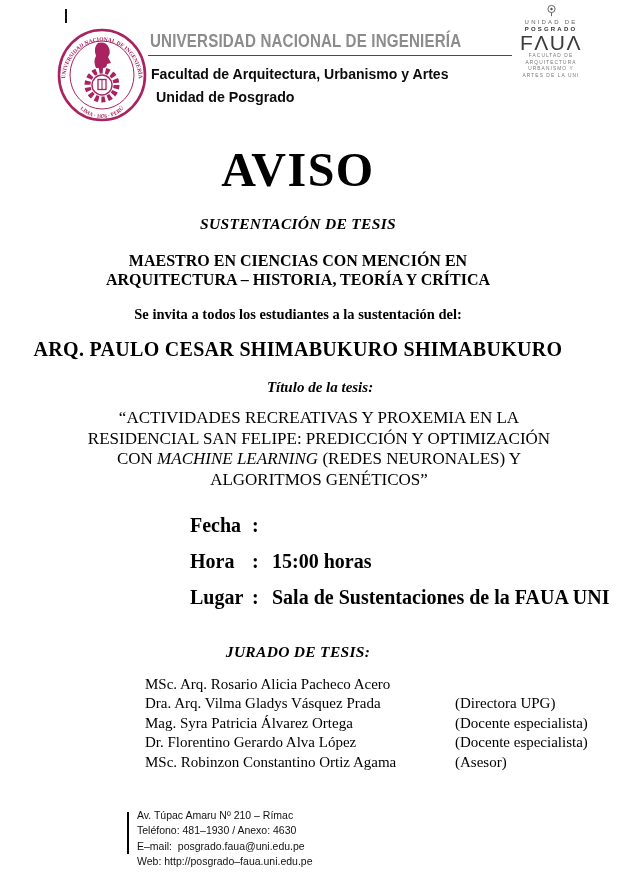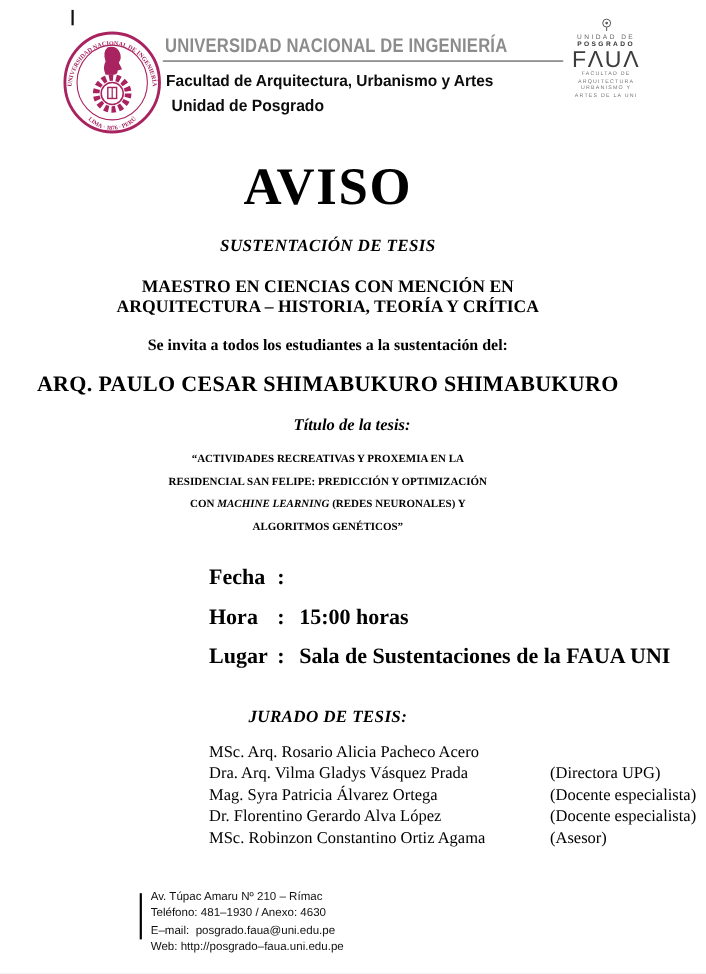--- a/index.html
+++ b/index.html
@@ -23,47 +23,47 @@
   .faculty {
     left:151px; top:66px; font-family:"Liberation Sans",sans-serif;
     font-size:14.5px; font-weight:bold; color:#0c0c0c; white-space:nowrap;
     transform:scaleX(0.97); transform-origin:left top;
   }
   .unit {
     left:156px; top:88px; font-family:"Liberation Sans",sans-serif;
     font-size:15px; font-weight:bold; color:#0c0c0c; white-space:nowrap;
     transform:scaleX(0.95); transform-origin:left top;
   }
-  .faua { left:512px; top:16px; width:78px; text-align:center;
+  .faua { left:512px; top:4px; width:78px; text-align:center;
           font-family:"Liberation Sans",sans-serif; color:#444; }
   .faua-emblem { display:block; margin:0 auto 2px auto; }
   .faua-l1 { font-size:6px; letter-spacing:2.2px; color:#666; white-space:nowrap; }
   .faua-l2 { font-size:6px; letter-spacing:2.2px; font-weight:bold; color:#333; white-space:nowrap; margin-top:1px; }
   .faua-word { font-size:21px; letter-spacing:1.5px; color:#3c3c3c; line-height:20px; margin-top:1px; }
   .faua-sub { font-size:4.8px; letter-spacing:1.1px; color:#777; line-height:6.6px; white-space:nowrap; }
 
   
   .aviso { top:146px; font-size:48px; font-weight:bold; letter-spacing:1.5px; line-height:48px; }
   .subtitle { top:215px; font-size:15.5px; font-weight:bold; font-style:italic; letter-spacing:0.3px; }
   .program { top:251px; font-size:16px; font-weight:bold; line-height:19px; }
   .invitation { top:306px; font-size:14.5px; font-weight:bold; }
   .candidate { top:338px; font-size:20px; font-weight:bold; letter-spacing:0.3px; }
   .thesis-label { top:379px; font-size:15px; font-weight:bold; font-style:italic;padding-left:22px; }
-  .thesis-title { top:408px; font-size:10px; font-weight:bold; line-height:20.5px; }
+  .thesis-title { top:408px; font-size:17px; font-weight:normal; line-height:20.5px;padding-left:21px; }
   .thesis-title .it { font-style:italic; }
 
   .details { left:190px; top:517px; }
   .detail-row { display:flex; font-size:20px; font-weight:bold; line-height:16px; margin-bottom:20px; }
   .d-label { width:62px; }
   .d-sep   { width:20px; }
 
   .jurado { top:643px; font-size:15.5px; font-weight:bold; font-style:italic; letter-spacing:0.3px; }
 
   .jury-list { left:145px; top:675px; }
-  .jury-row { display:flex; font-size:15px; line-height:19.4px;margin-left:45px; }
+  .jury-row { display:flex; font-size:15px; line-height:19.4px; }
   .j-name { width:310px; }
 
   
   .footer-bar { left:127px; top:812px; width:1.6px; height:42px; background:#000; }
   .footer-lines { left:137px; top:808px; font-family:"Liberation Sans",sans-serif; }
   .f-line { font-size:10.5px; line-height:15.4px; color:#111; white-space:pre; }
 </style>
 </head>
 <body>
 

